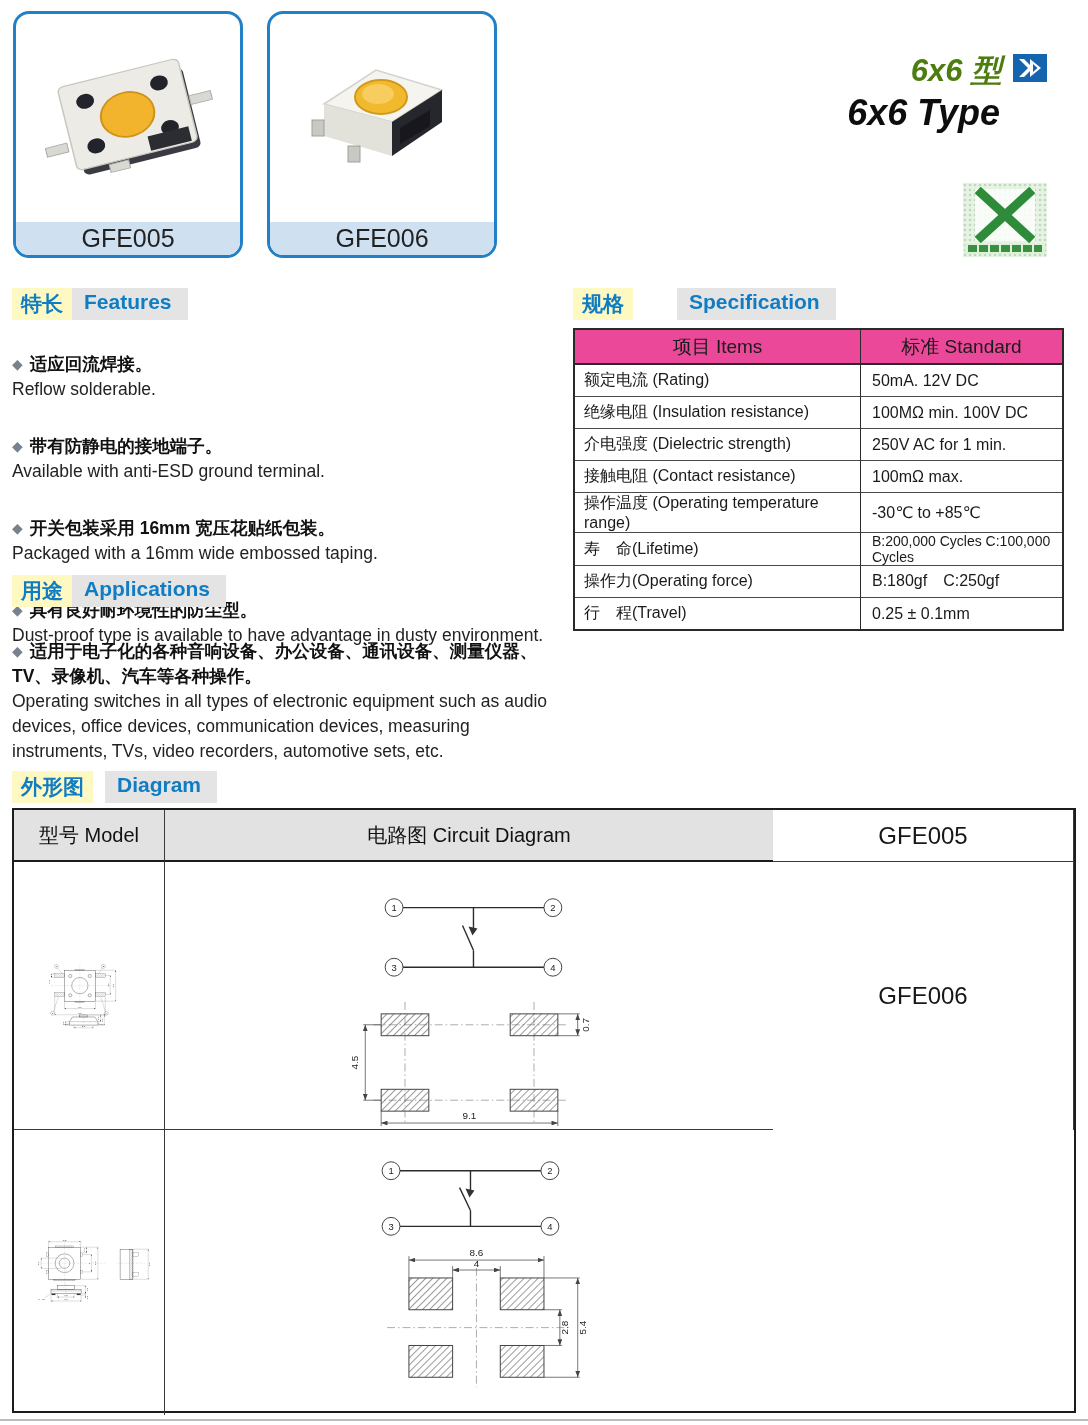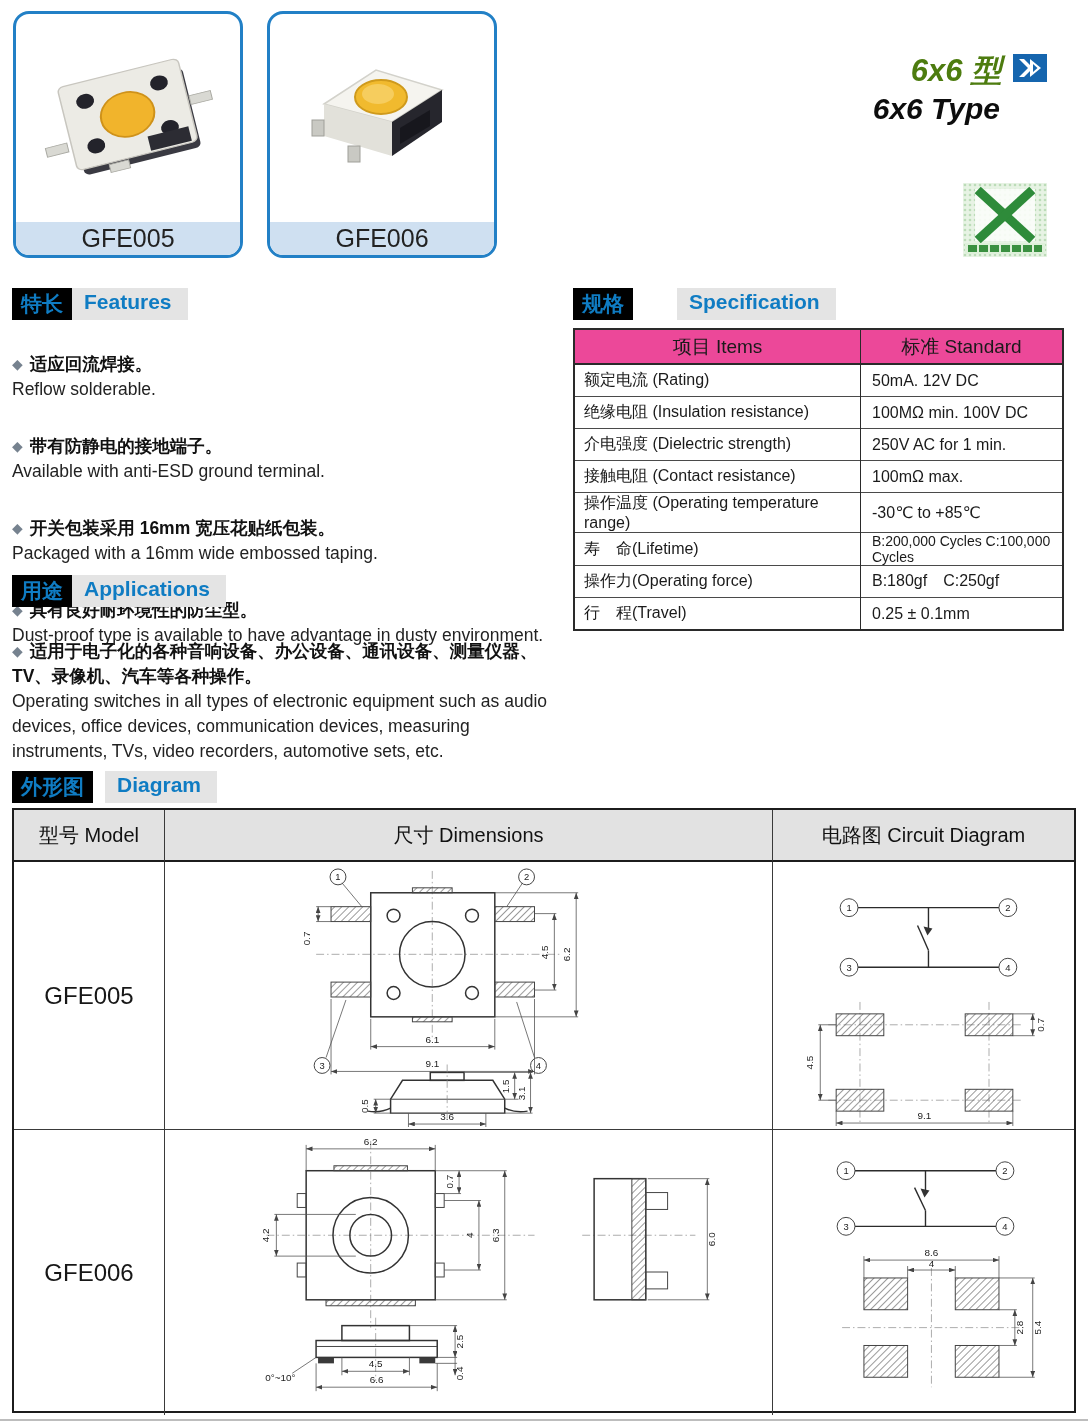--- a/index.html
+++ b/index.html
@@ -9,27 +9,27 @@
   
   .card{position:absolute;top:11px;width:230px;height:247px;border:3px solid #2280c6;
         border-radius:16px;background:#fff;overflow:hidden;box-sizing:border-box;}
   #card1{left:13px;} #card2{left:267px;}
   .photo{position:absolute;top:0;left:0;right:0;bottom:33px;display:flex;align-items:center;justify-content:center;}
   .card-label{position:absolute;left:0;right:0;bottom:0;height:33px;background:#cfe0f1;
         display:flex;align-items:center;justify-content:center;font-size:25px;color:#222;}
 
   
   .type-zh{position:absolute;top:50px;right:86px;font-size:31px;font-weight:bold;font-style:italic;color:#4d7c0f;}
-  .type-en{position:absolute;top:92px;right:88px;font-size:30px;font-weight:bold;font-style:italic;color:#0d0d0d;}
+  .type-en{position:absolute;top:92px;right:88px;font-size:36px;font-weight:bold;font-style:italic;color:#0d0d0d;}
   .arrow-badge{position:absolute;top:54px;right:41px;width:34px;height:28px;}
   .cert-logo{position:absolute;top:183px;left:963px;width:84px;height:74px;}
 
   
   .sec-hdr{display:inline-flex;align-items:stretch;}
-  .sec-hdr .zh{background:#000000;color:#0f7cc3;font-weight:bold;font-size:21px;padding:2px 9px;white-space:nowrap;}
+  .sec-hdr .zh{background:#fef9c3;color:#0f7cc3;font-weight:bold;font-size:21px;padding:2px 9px;white-space:nowrap;}
   .sec-hdr .en{background:#e4e4e4;color:#0f7cc3;font-weight:bold;font-size:21px;padding:2px 16px 2px 12px;white-space:nowrap;}
 
   
   #features{position:absolute;left:12px;top:288px;width:548px;}
   #applications{position:absolute;left:12px;top:575px;width:548px;}
   .txt-list{margin-top:9px;}
   .line-zh{font-size:17.5px;font-weight:bold;color:#111;line-height:25px;margin-top:32px;}
   .line-zh .bullet{color:#76828f;font-size:14px;margin-right:7px;vertical-align:1px;}
   .line-en{font-size:17.5px;color:#222;line-height:25px;}
 
@@ -217,21 +217,20 @@
     </div>
   </div>
 
   <div id="diagram-hdr" class="sec-hdr">
     <span class="zh">外形图</span>
     <span class="en">Diagram</span>
   </div>
 
   <div class="dtable">
     <div class="dcell dhead">型号 Model</div>
-    <div class="dcell dhead">尺寸 Dimensions</div>
     <div class="dcell dhead last-col">电路图 Circuit Diagram</div>
 
     <div class="dcell model-cell">GFE005</div>
     <div class="dcell">
       <svg class="draw" width="606" height="266" viewBox="0 0 608 268">
         <defs>
           <pattern id="h5a" width="5" height="5" patternUnits="userSpaceOnUse" patternTransform="rotate(45)">
               <line x1="0" y1="0" x2="0" y2="5" stroke="#555" stroke-width="1.2"></line>
             </pattern>
           <marker id="m5a" markerWidth="9" markerHeight="6" refX="8" refY="3" orient="auto-start-reverse">

